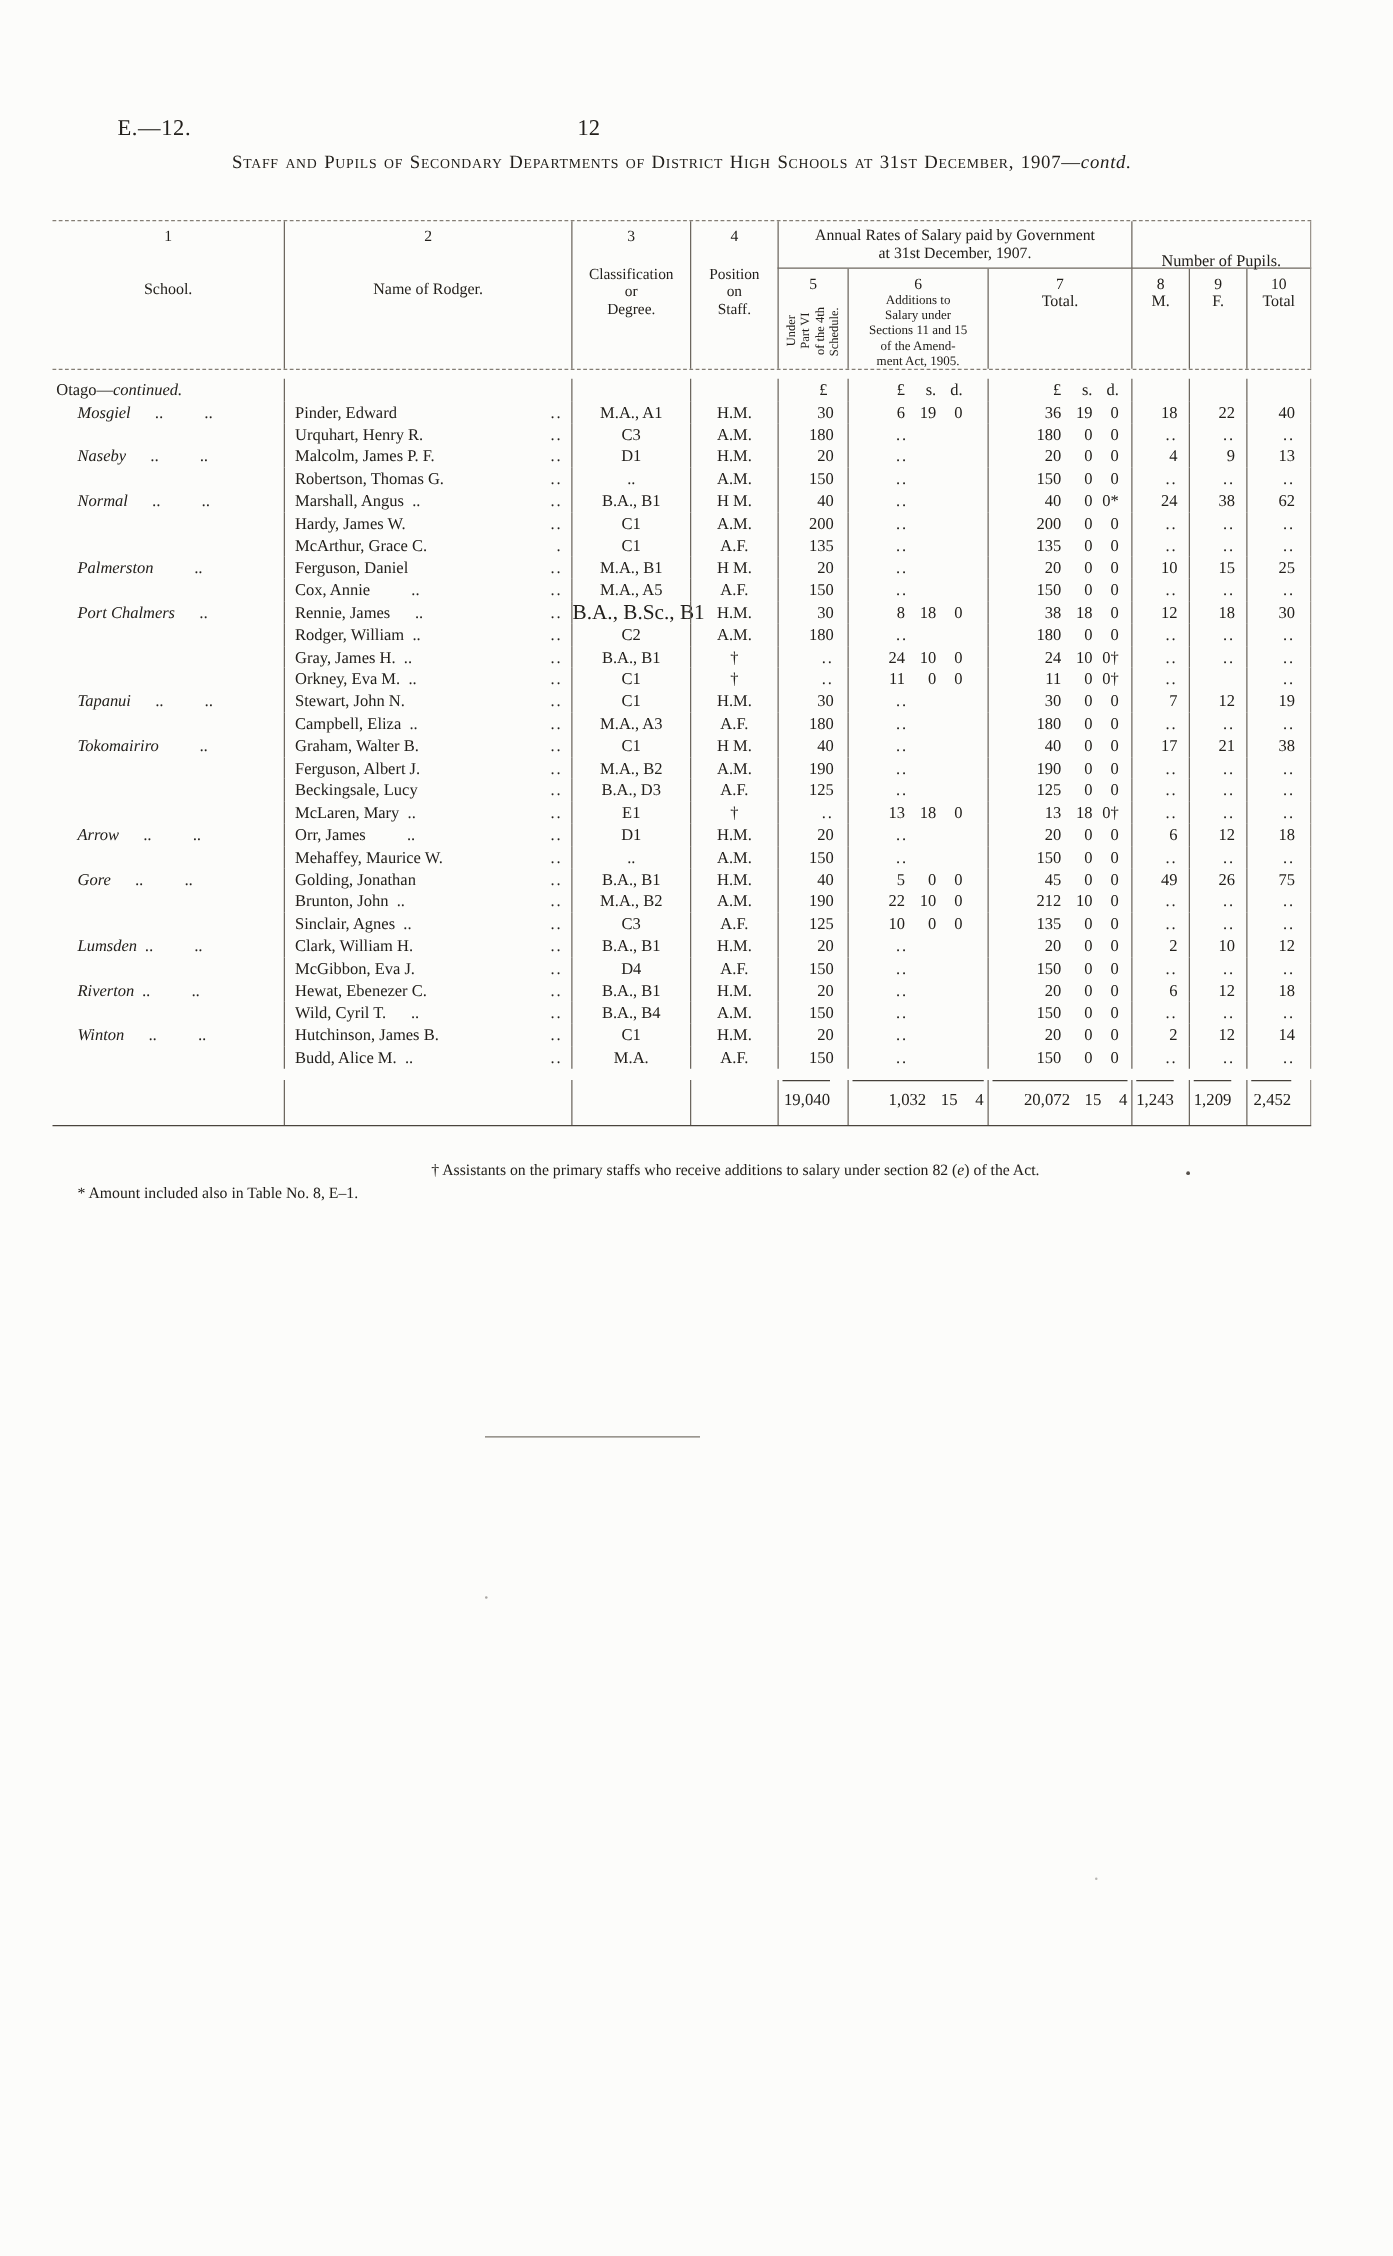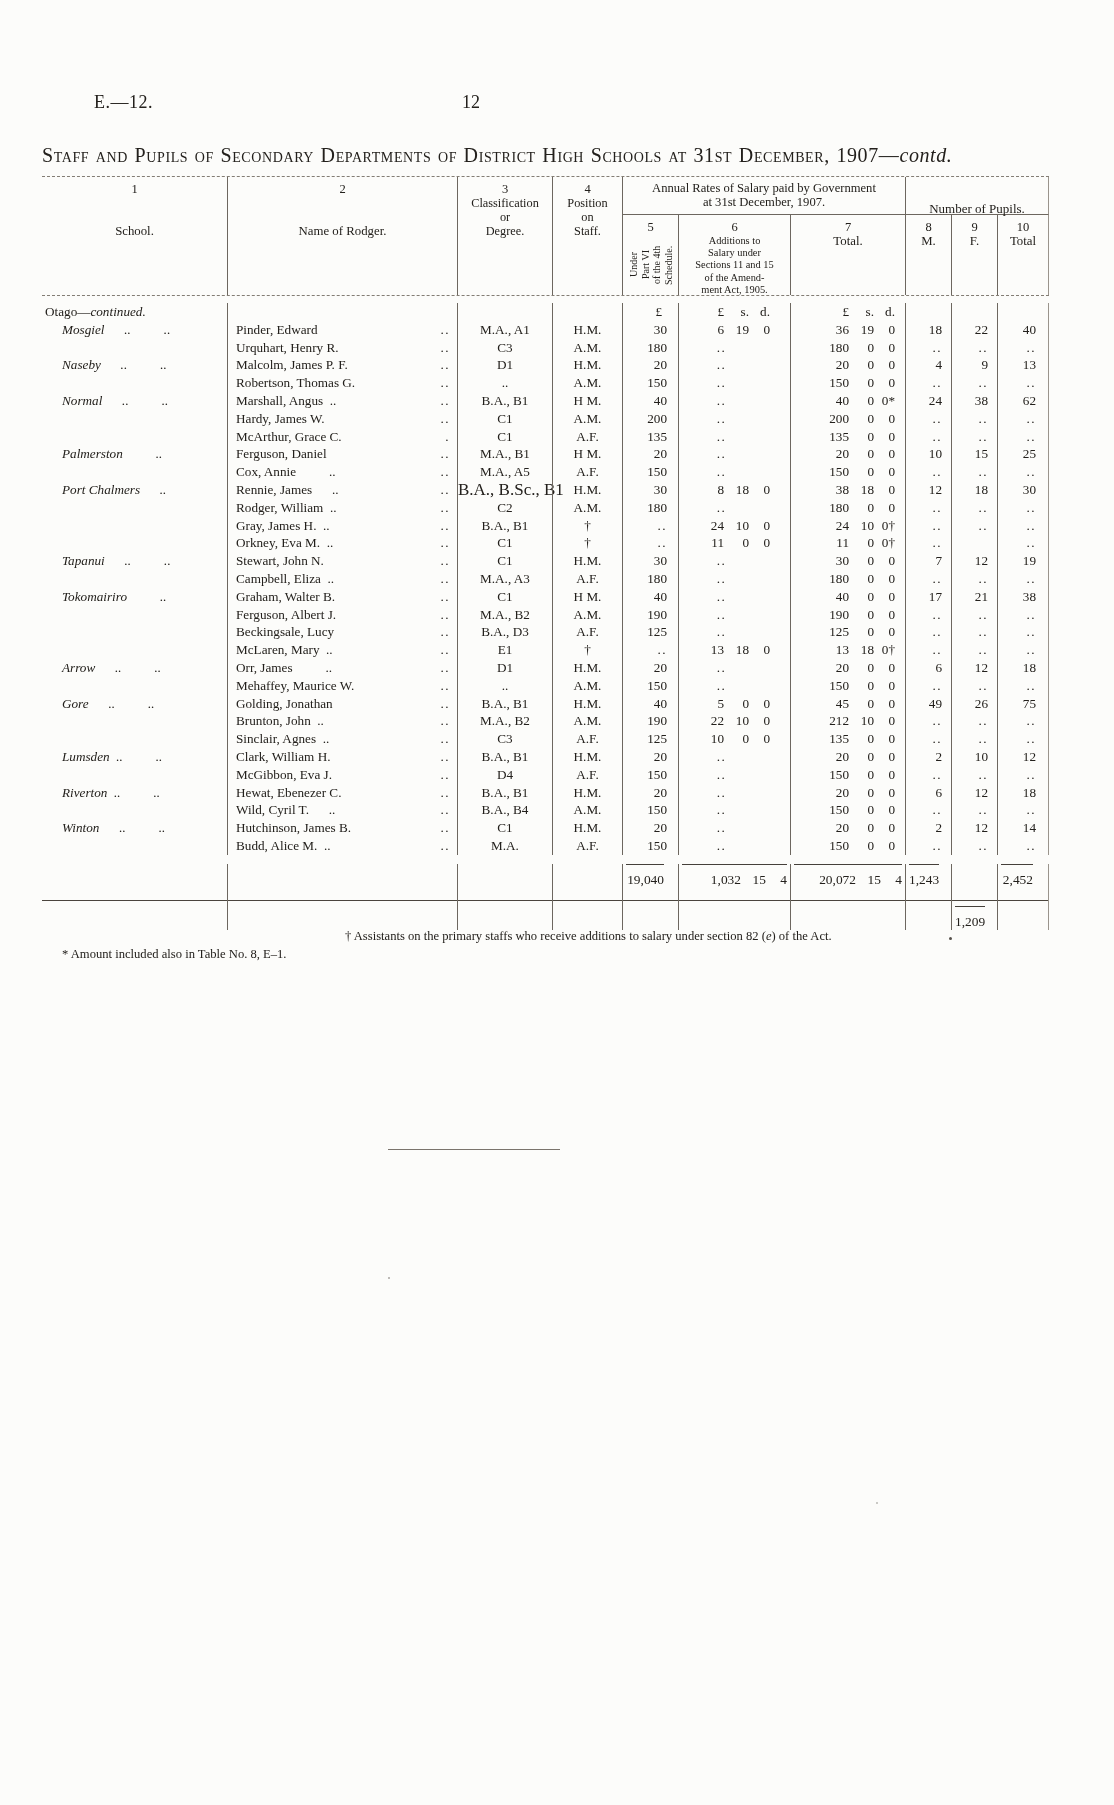--- a/index.html
+++ b/index.html
@@ -6,43 +6,43 @@
   body{
     width:1114px;height:1805px;position:relative;overflow:hidden;
     background:#fcfcfa;color:#23201c;
     font-family:"Liberation Serif","DejaVu Serif",serif;
   }
   .ital{font-style:italic;}
   
   .doc-ref{position:absolute;top:92px;left:94px;font-size:18px;letter-spacing:.5px;}
   .page-num{position:absolute;top:92px;left:462px;font-size:18px;}
   .page-title{
-    position:absolute;top:144px;left:42px;width:1007px;text-align:left;
-    font-variant:small-caps;font-size:20px;letter-spacing:.6px;word-spacing:1px;white-space:nowrap;
+    position:absolute;top:122px;left:42px;width:1007px;text-align:center;
+    font-variant:small-caps;font-size:15px;letter-spacing:.6px;word-spacing:1px;white-space:nowrap;
   }
   .page-title .ital{font-variant:normal;}
   
   .table-frame{
     position:absolute;top:176px;left:42px;width:1007px;
     border-top:1px dashed #837d74;border-bottom:1px solid #4a443d;
   }
   
   .thead{
     display:grid;grid-template-columns:185px 230px 95px 70px 56px 112px 115px 46px 46px 52px;
     grid-template-rows:38px 80px;border-bottom:1px dashed #837d74;
   }
   .hc{text-align:center;position:relative;font-size:12.8px;line-height:14px;}
   .hnum{display:block;margin-top:5px;font-size:12.5px;}
   .hlbl{display:block;white-space:pre-line;}
   .h1{grid-column:1;grid-row:1/3;}
   .h2{grid-column:2;grid-row:1/3;border-left:1px solid #6d675f;}
   .h3{grid-column:3;grid-row:1/3;border-left:1px solid #6d675f;}
   .h4{grid-column:4;grid-row:1/3;border-left:1px solid #6d675f;}
   .h1 .hlbl,.h2 .hlbl{margin-top:28px;}
-  .h3 .hlbl,.h4 .hlbl{font-size:12.3px;}
+  .h3 .hlbl,.h4 .hlbl{margin-top:16px;font-size:12.3px;}
   .hg1{grid-column:5/8;grid-row:1;border-left:1px solid #6d675f;border-bottom:1px solid #6d675f;}
   .hg2{grid-column:8/11;grid-row:1;border-left:1px solid #6d675f;border-bottom:1px solid #6d675f;border-right:1px solid #9a948c;}
   .hg1 .hlbl{margin-top:4px;font-size:12.6px;}
   .hg2 .hlbl{margin-top:25px;font-size:13px;}
   .h5{grid-column:5;grid-row:2;border-left:1px solid #6d675f;}
   .h6{grid-column:6;grid-row:2;border-left:1px solid #6d675f;}
   .h7{grid-column:7;grid-row:2;border-left:1px solid #6d675f;}
   .h8{grid-column:8;grid-row:2;border-left:1px solid #6d675f;}
   .h9{grid-column:9;grid-row:2;border-left:1px solid #6d675f;}
   .h10{grid-column:10;grid-row:2;border-left:1px solid #6d675f;border-right:1px solid #9a948c;}
@@ -810,21 +810,21 @@
           <div class="tseg money">
             <span class="mp">20,072</span>
             <span class="ms">15</span>
             <span class="md">4</span>
           </div>
         </div>
         <div class="bc c8">
           <div class="tseg" style="text-align: left;">1,243</div>
         </div>
         <div class="bc c9">
-          <div class="tseg" style="text-align: left; margin-top: 42px;">1,209</div>
+          <div class="tseg" style="text-align: left;">1,209</div>
         </div>
         <div class="bc c10">
           <div class="tseg" style="text-align: right;">2,452</div>
         </div>
       </div>
     </div>
 
 </div>
 
 <div class="footnotes">

